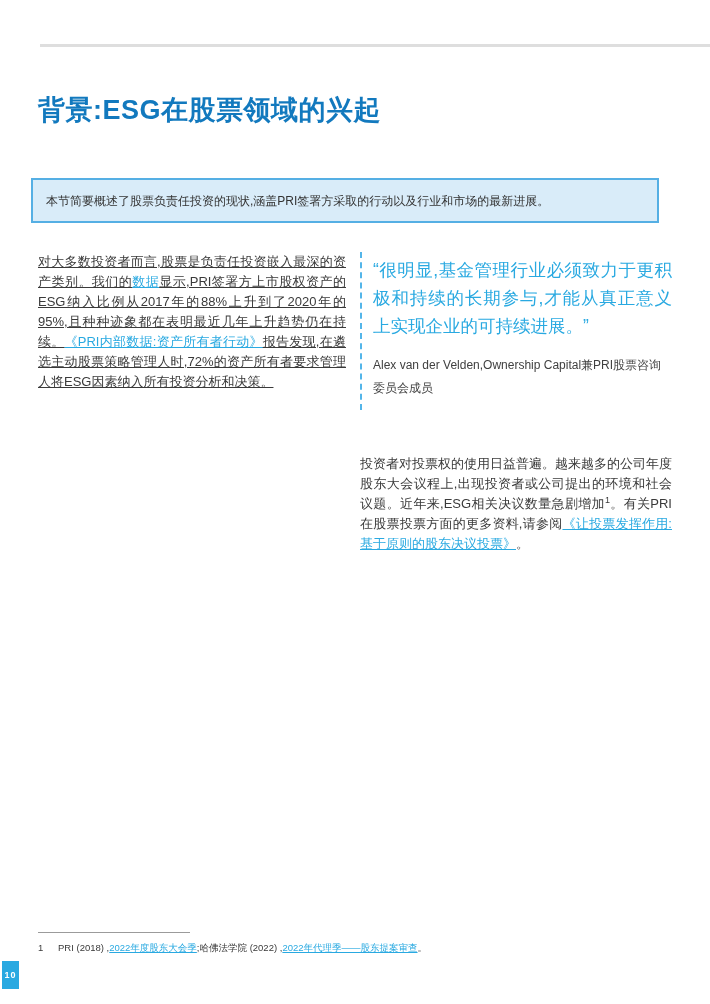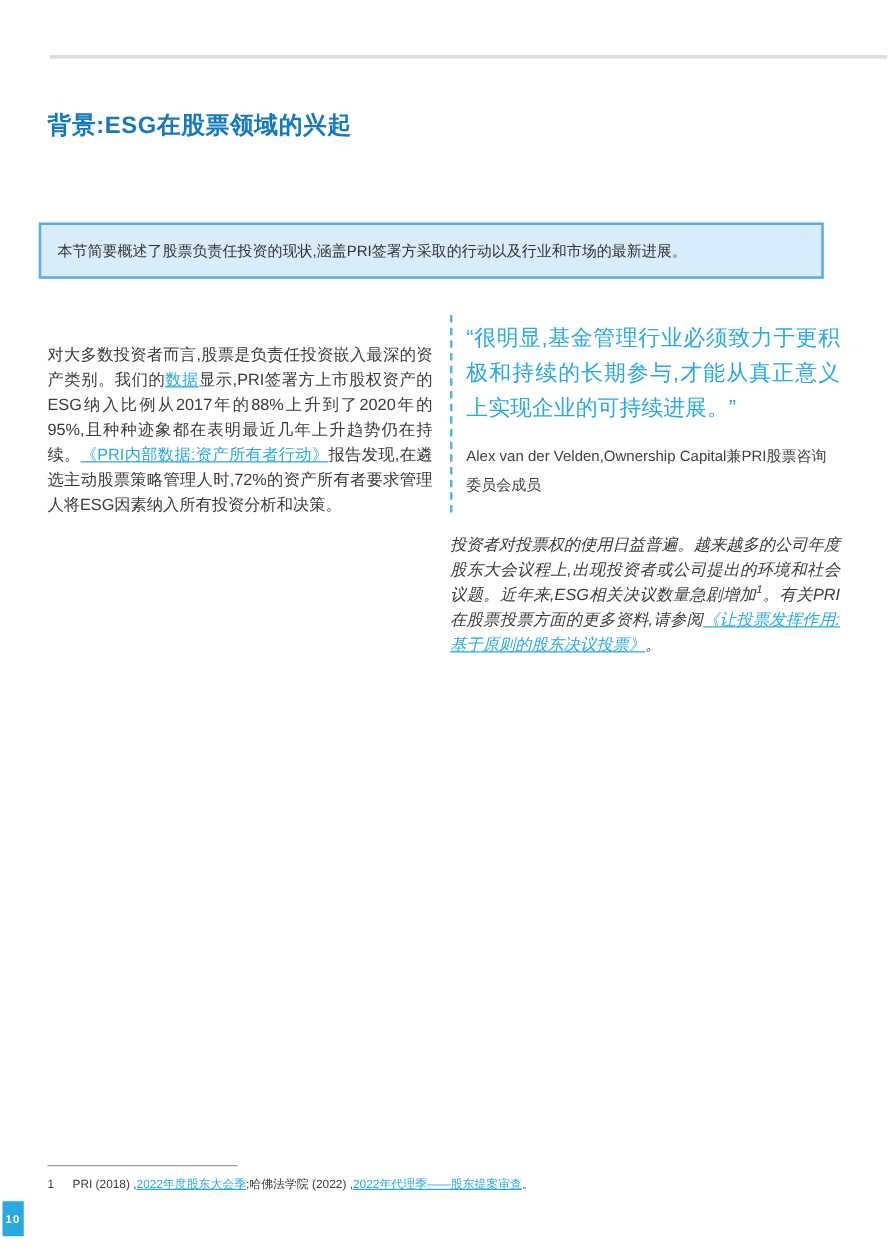--- a/index.html
+++ b/index.html
@@ -15,21 +15,21 @@
   .top-rule {
     position: absolute;
     left: 40px; top: 44px;
     width: 670px; height: 3px;
     background: #dedede;
   }
   .page-title {
     position: absolute;
     left: 38px; top: 74px;
     width: 630px;
-    font-size: 19px;
+    font-size: 27px;
     font-weight: 800;
     color: #1279be;
     letter-spacing: 0.5px;
   }
   .summary-box {
     position: absolute;
     left: 31px; top: 178px;
     width: 628px; height: 45px;
     box-sizing: border-box;
     background: #d9ecf9;
@@ -51,21 +51,21 @@
     grid-template-columns: 308px 312px;
     column-gap: 14px;
   }
   .body-p {
     margin: 0;
     font-size: 13px;
     line-height: 20px;
     text-align: justify;
     color: #3a3a3a;
   }
-  .col-left .p1 { margin-top: 22px; }
+  .col-left .p1 { margin-top: 0; text-decoration: underline; }
   .col-left .p2 { margin-top: 26px; }
   a.lnk {
     color: #29a9e1;
     text-decoration: underline;
     cursor: pointer;
   }
   .quote-block {
     border-left: 2px dashed #53b5e9;
     padding: 4px 0 0 11px;
     min-height: 158px;
@@ -77,21 +77,21 @@
     line-height: 28px;
     color: #29a9e1;
     text-align: justify;
   }
   .quote-attribution {
     margin: 14px 0 0 0;
     font-size: 12px;
     line-height: 23px;
     color: #404040;
   }
-  .col-right .p1 { margin-top: 16px; font-style: italic; }
+  .col-right .p1 { margin-top: 44px; }
   sup.fn-ref { font-size: 9px; line-height: 0; }
   .footnote-rule {
     position: absolute;
     left: 38px; top: 932px;
     width: 152px; height: 1px;
     background: #9b9b9b;
   }
   .footnote {
     position: absolute;
     left: 38px; top: 941px;

